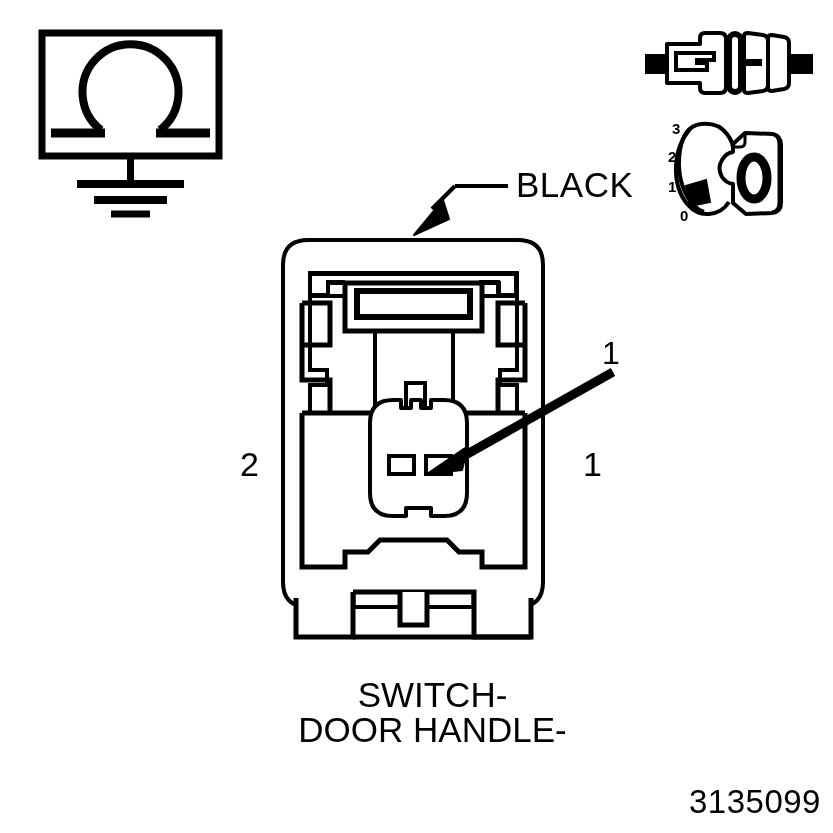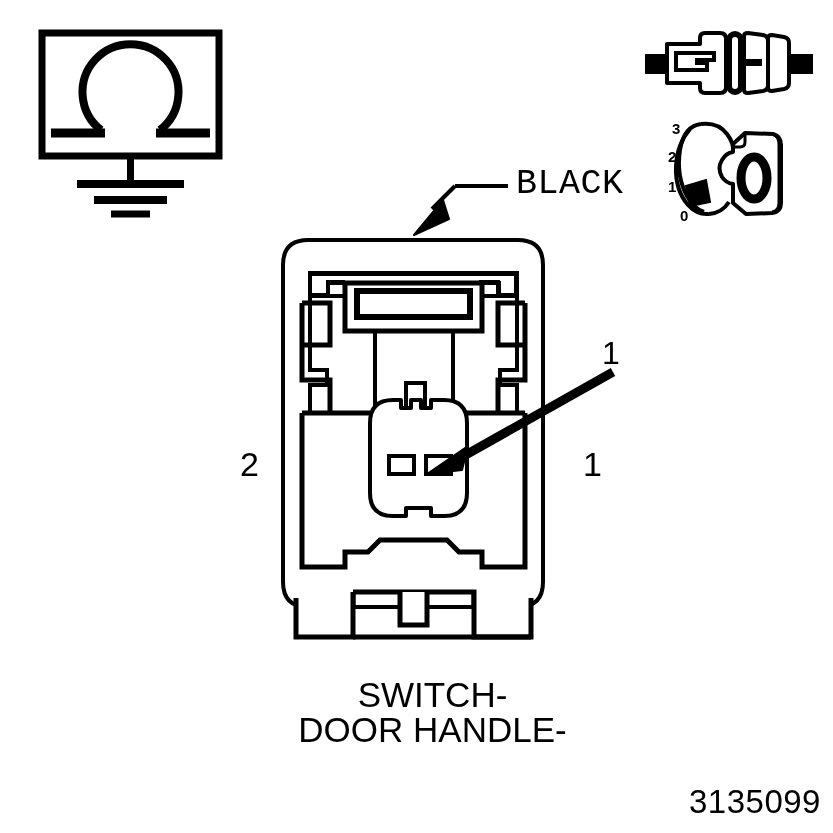--- a/index.html
+++ b/index.html
@@ -31,21 +31,20 @@
     font-family: "Liberation Sans", sans-serif;
     white-space: pre;
     line-height: 1;
     user-select: none;
   }
   #label-black {
     left: 516px;
     top: 167px;
     font-size: 35px;
     letter-spacing: 0.5px;
-    font-family: Liberation Mono, monospace;
   }
   #label-pin-left {
     left: 240px;
     top: 447px;
     font-size: 34px;
   }
   #label-pin-right {
     left: 583px;
     top: 447px;
     font-size: 34px;

